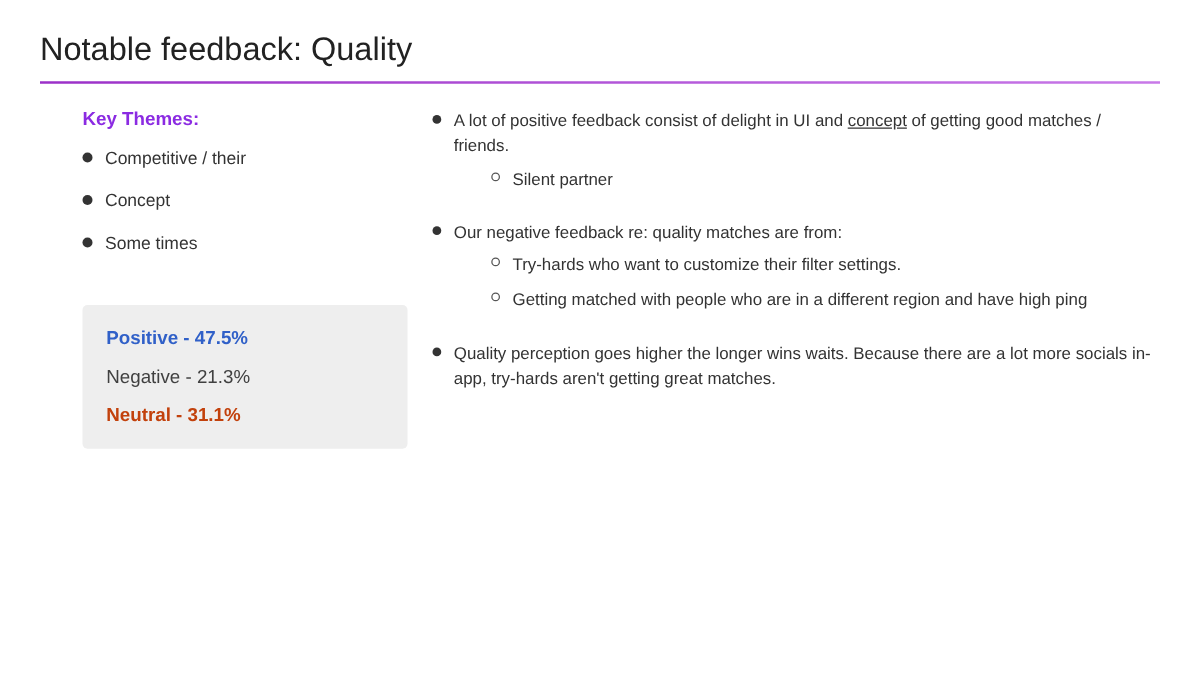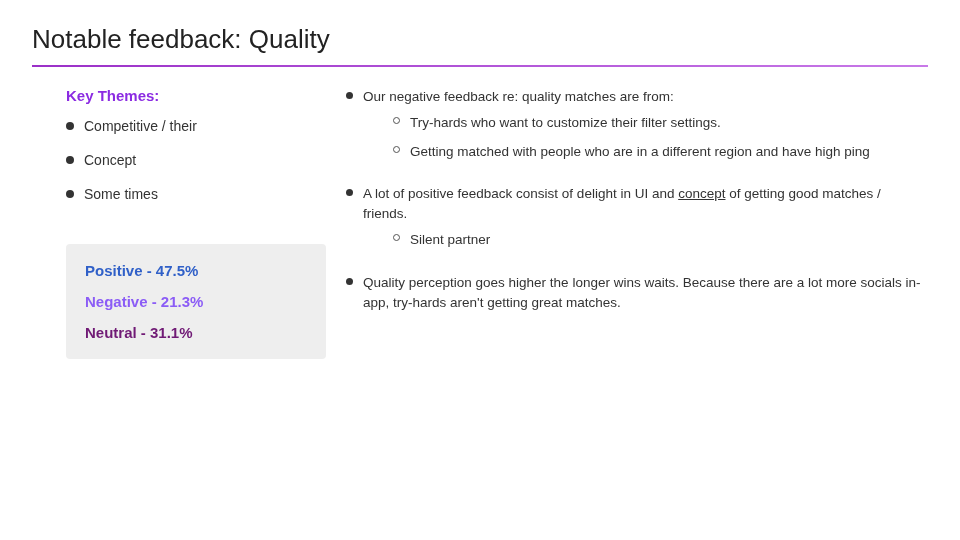--- a/index.html
+++ b/index.html
@@ -94,29 +94,29 @@
 
     .stat-positive {
       font-size: 15px;
       font-weight: bold;
       color: #3060c8;
       margin-bottom: 14px;
     }
 
     .stat-negative {
       font-size: 15px;
+      font-weight: normal;
+      color: #404040;
+      margin-bottom: 14px;
+    }
+
+    .stat-neutral {
+      font-size: 15px;
       font-weight: bold;
-      color: #8b5cf6;
-      margin-bottom: 14px;
-    }
-
-    .stat-neutral {
-      font-size: 15px;
-      font-weight: bold;
-      color: #701a75;
+      color: #c2410c;
     }
 
     .right-panel {
       flex: 1;
       display: flex;
       flex-direction: column;
       gap: 0;
       font-size: 13.5px;
       line-height: 1.5;
       color: #333;
@@ -205,20 +205,33 @@
 
       <div class="stats-box">
         <div class="stat-positive">Positive - 47.5%</div>
         <div class="stat-negative">Negative - 21.3%</div>
         <div class="stat-neutral">Neutral - 31.1%</div>
       </div>
 
     </div>
 
     <div class="right-panel">
+
+      <div class="main-bullet">
+        <span class="main-bullet-dot"></span>
+        <div class="main-bullet-text">
+          <span>A  lot of positive feedback consist of delight in UI and <span class="underline">concept</span> of getting good matches / friends.</span>
+          <div class="sub-bullets">
+            <div class="sub-bullet">
+              <span class="sub-bullet-dot"></span>
+              <span class="sub-bullet-text">Silent partner</span>
+            </div>
+          </div>
+        </div>
+      </div>
 
       <div class="main-bullet">
         <span class="main-bullet-dot"></span>
         <div class="main-bullet-text">
           <span>Our negative feedback re: quality matches are from:</span>
           <div class="sub-bullets">
             <div class="sub-bullet">
               <span class="sub-bullet-dot"></span>
               <span class="sub-bullet-text">Try-hards who want to customize their filter settings.</span>
             </div>
@@ -226,33 +239,20 @@
               <span class="sub-bullet-dot"></span>
               <span class="sub-bullet-text">Getting matched with people who are in a different region and have high ping</span>
             </div>
           </div>
         </div>
       </div>
 
       <div class="main-bullet">
         <span class="main-bullet-dot"></span>
         <div class="main-bullet-text">
-          <span>A  lot of positive feedback consist of delight in UI and <span class="underline">concept</span> of getting good matches / friends.</span>
-          <div class="sub-bullets">
-            <div class="sub-bullet">
-              <span class="sub-bullet-dot"></span>
-              <span class="sub-bullet-text">Silent partner</span>
-            </div>
-          </div>
-        </div>
-      </div>
-
-      <div class="main-bullet">
-        <span class="main-bullet-dot"></span>
-        <div class="main-bullet-text">
           <span>Quality perception goes higher the longer wins waits. Because there are a lot more socials in-app, try-hards aren't getting great matches.</span>
         </div>
       </div>
 
     </div>
 
   </div>
 </div>
 
 </body></html>

